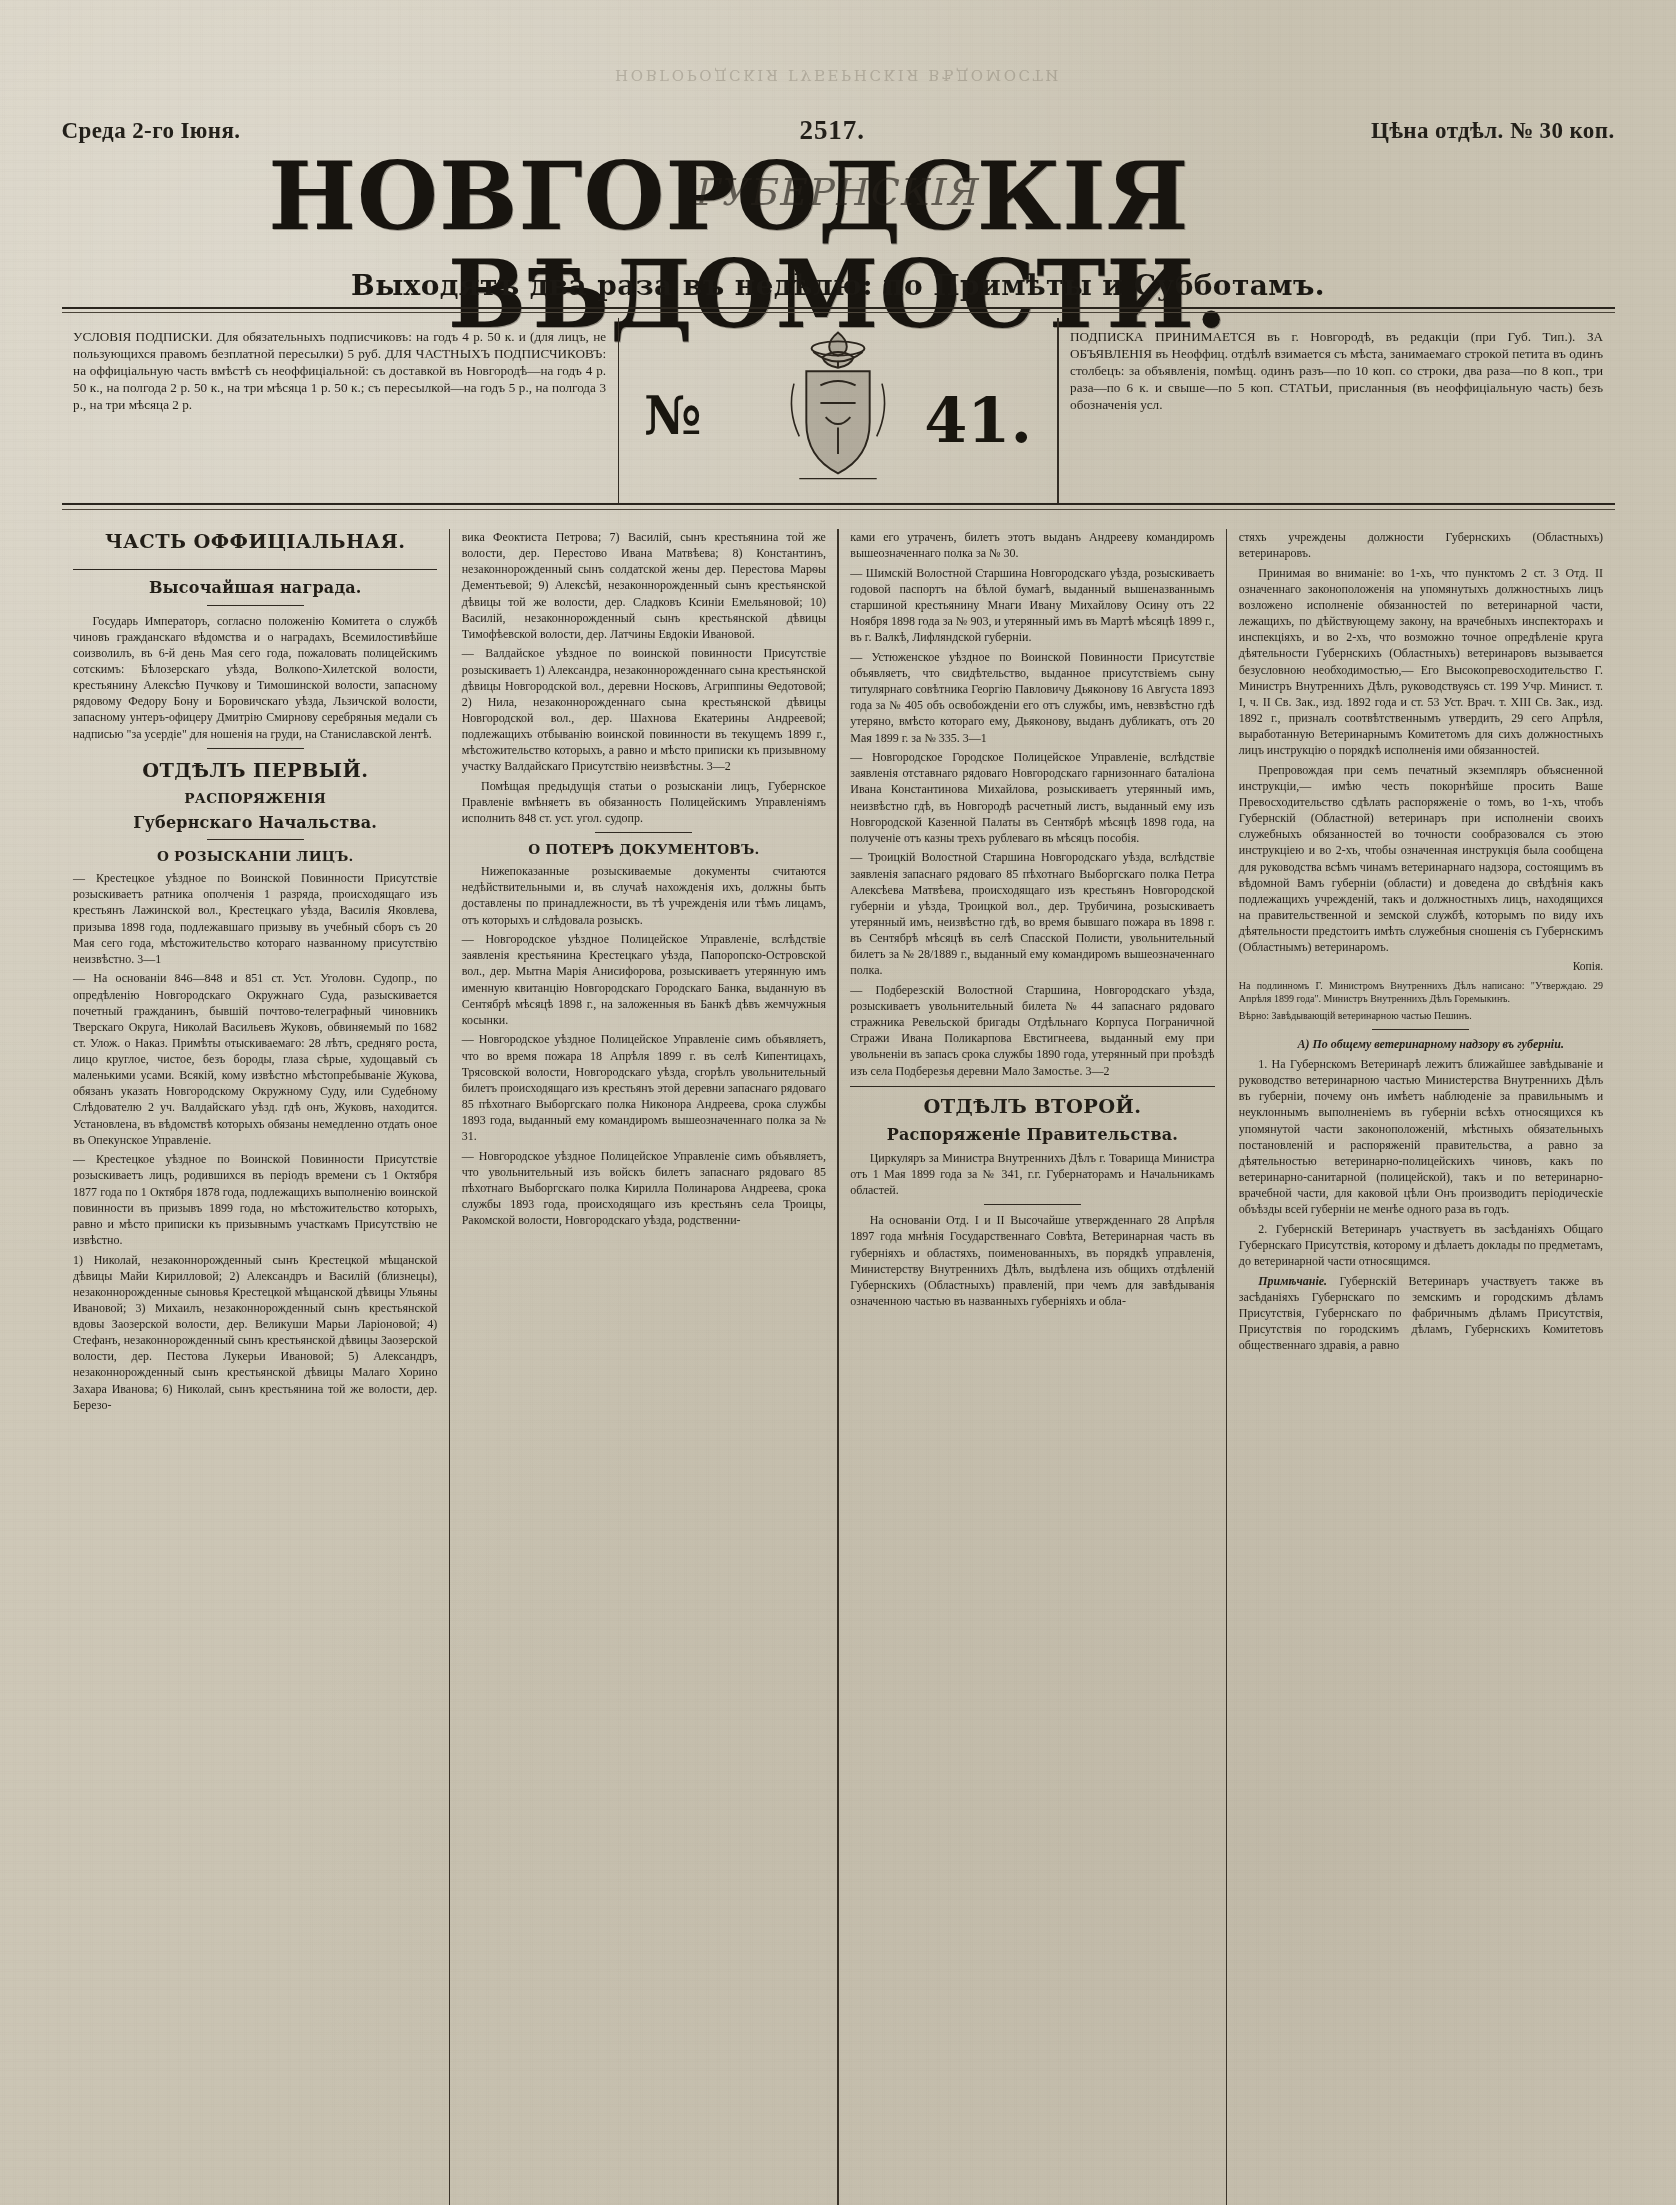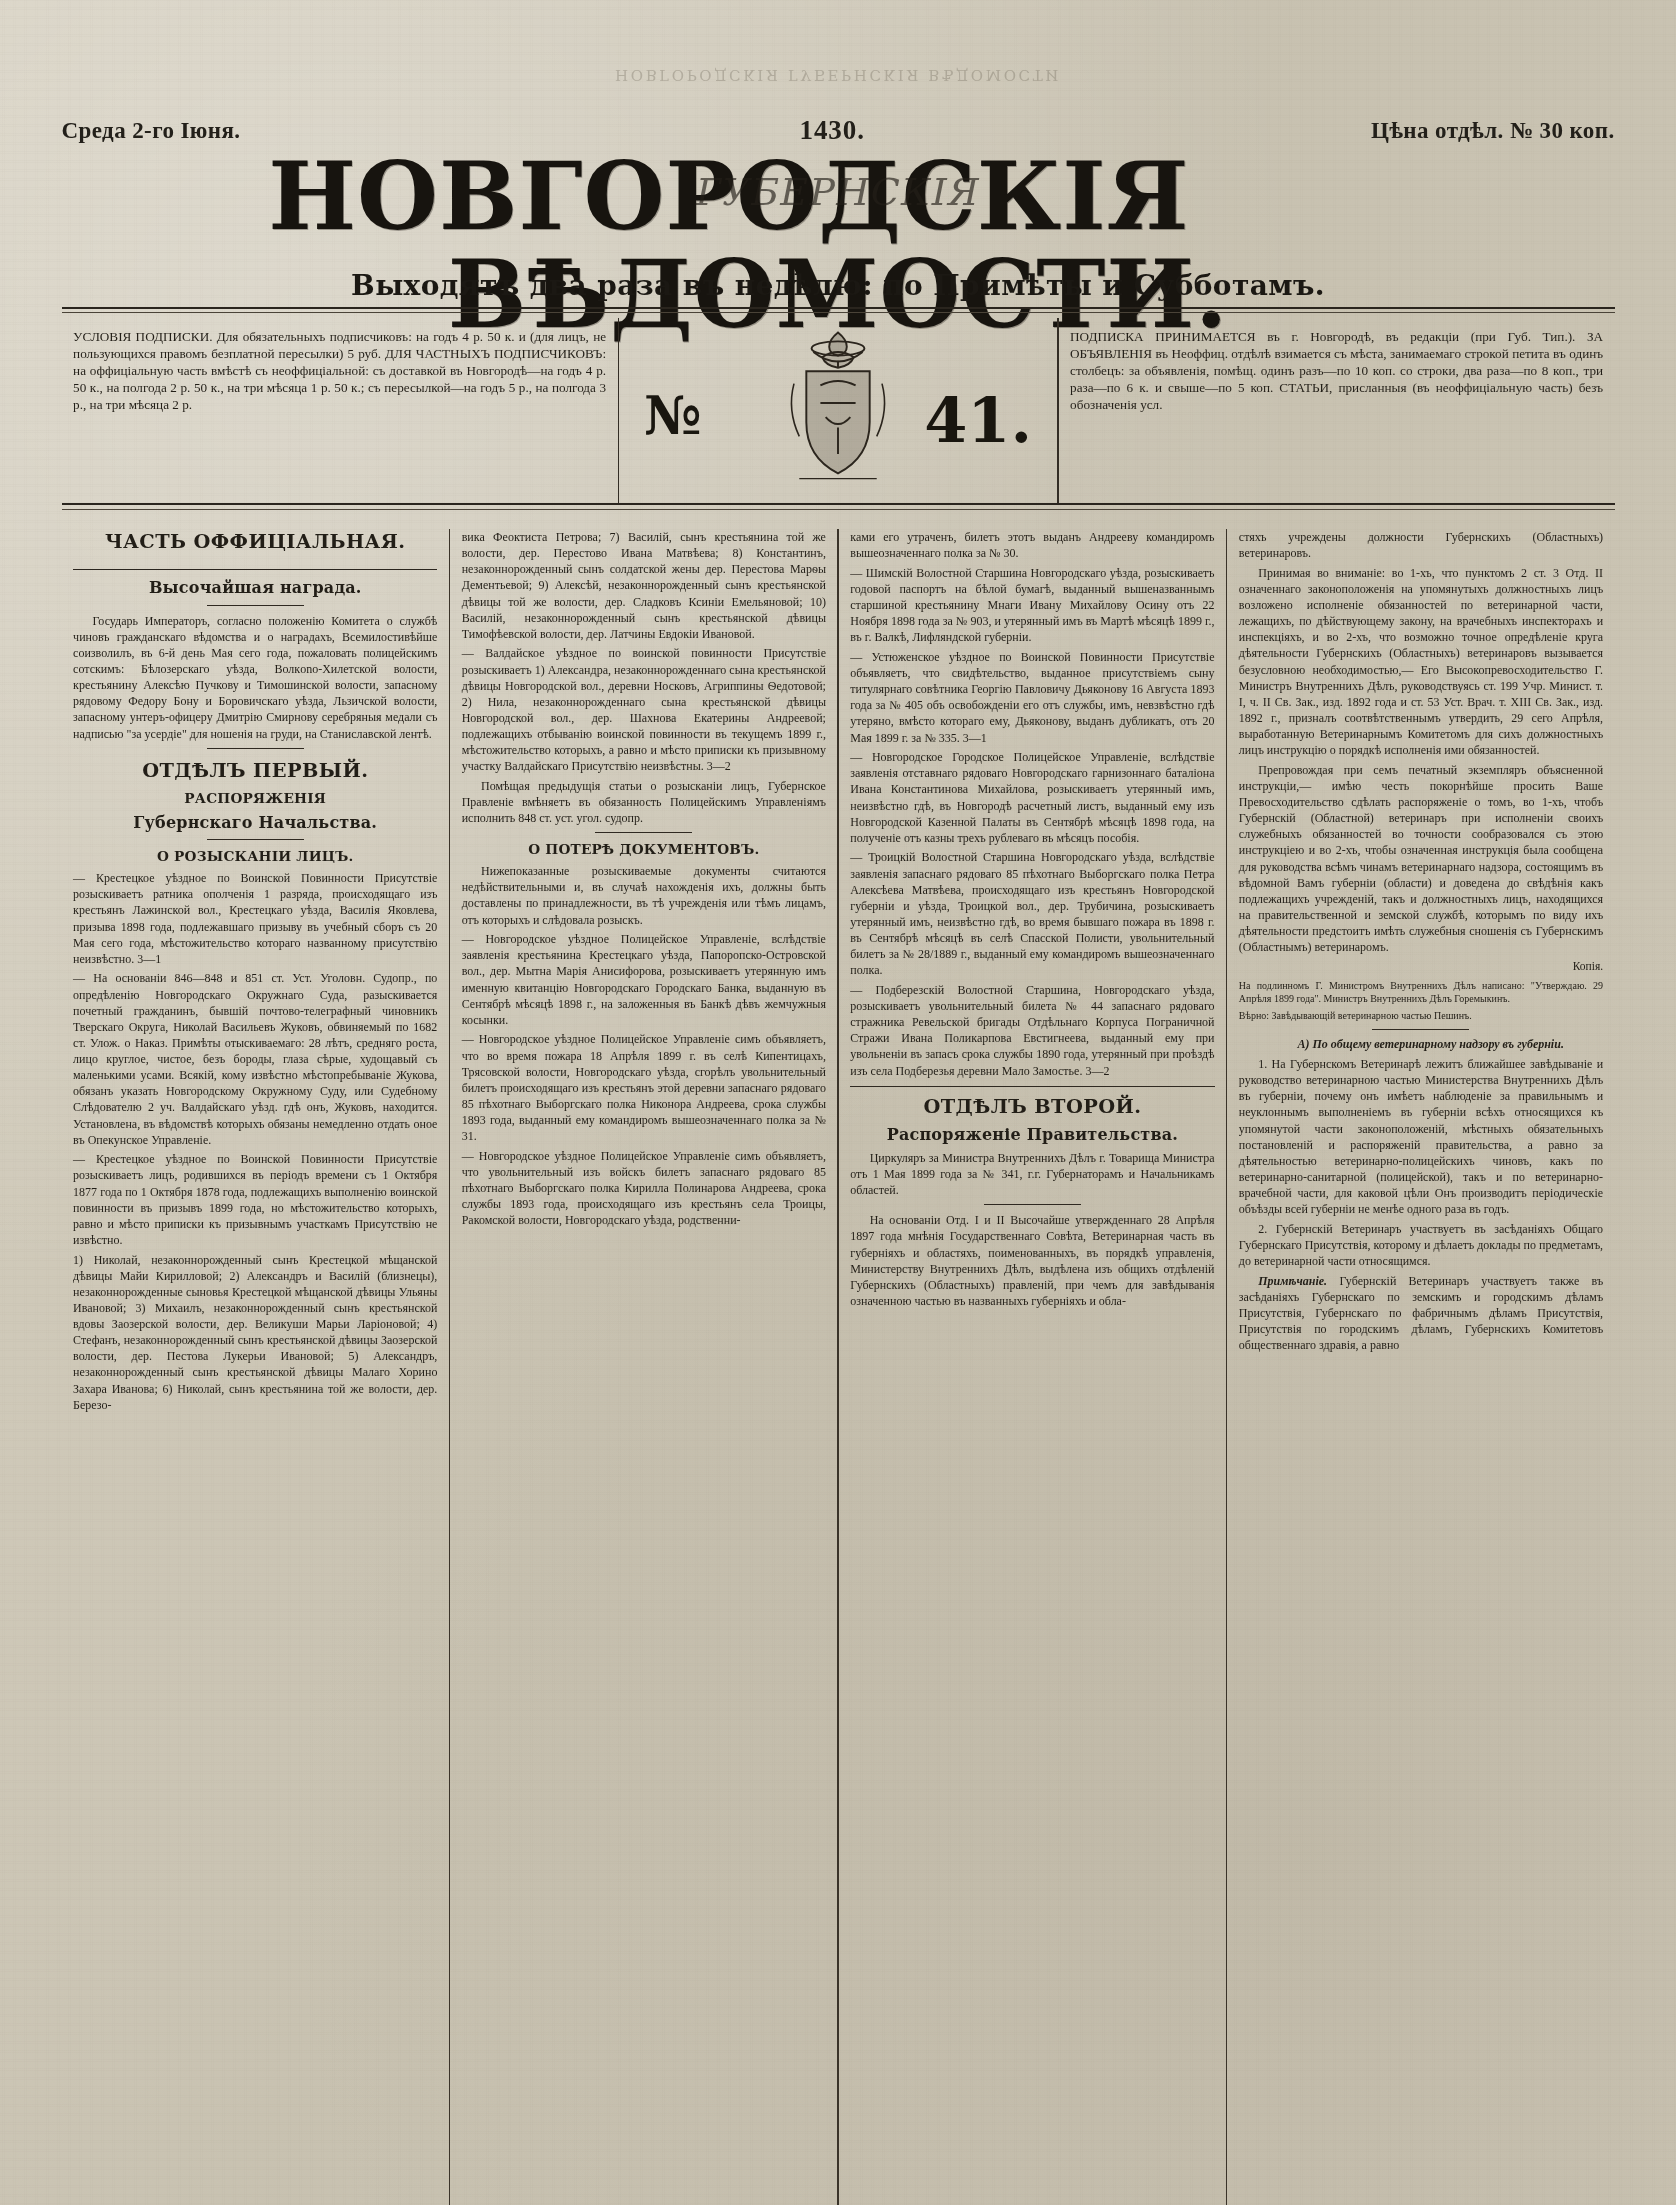--- a/index.html
+++ b/index.html
@@ -240,21 +240,21 @@
 
 <div class="page">
   <div class="grain"></div>
 
   <div class="sheet">
 
     <div class="ghost-top">НОВГОРОДСКІЯ ГУБЕРНСКІЯ ВѢДОМОСТИ</div>
 
     <div class="dateline">
       <span>Среда 2-го Іюня.</span>
-      <span class="year">1430.</span>
+      <span class="year">2517.</span>
       <span>Цѣна отдѣл. № 30 коп.</span>
     </div>
 
     <div class="masthead-title">
       <span>НОВГОРОДСКІЯ</span>
       <span style="display:inline-block;width:185px"></span>
       <span>ВѢДОМОСТИ.</span>
     </div>
     <div class="masthead-mid">ГУБЕРНСКІЯ</div>
 

